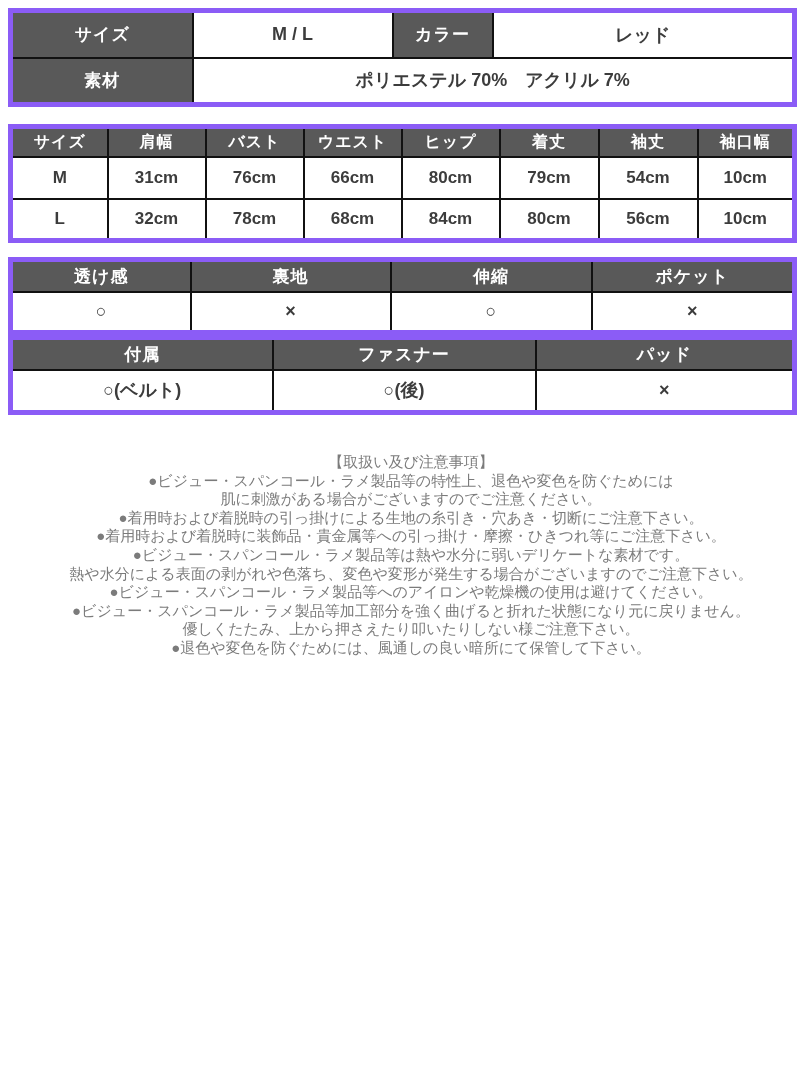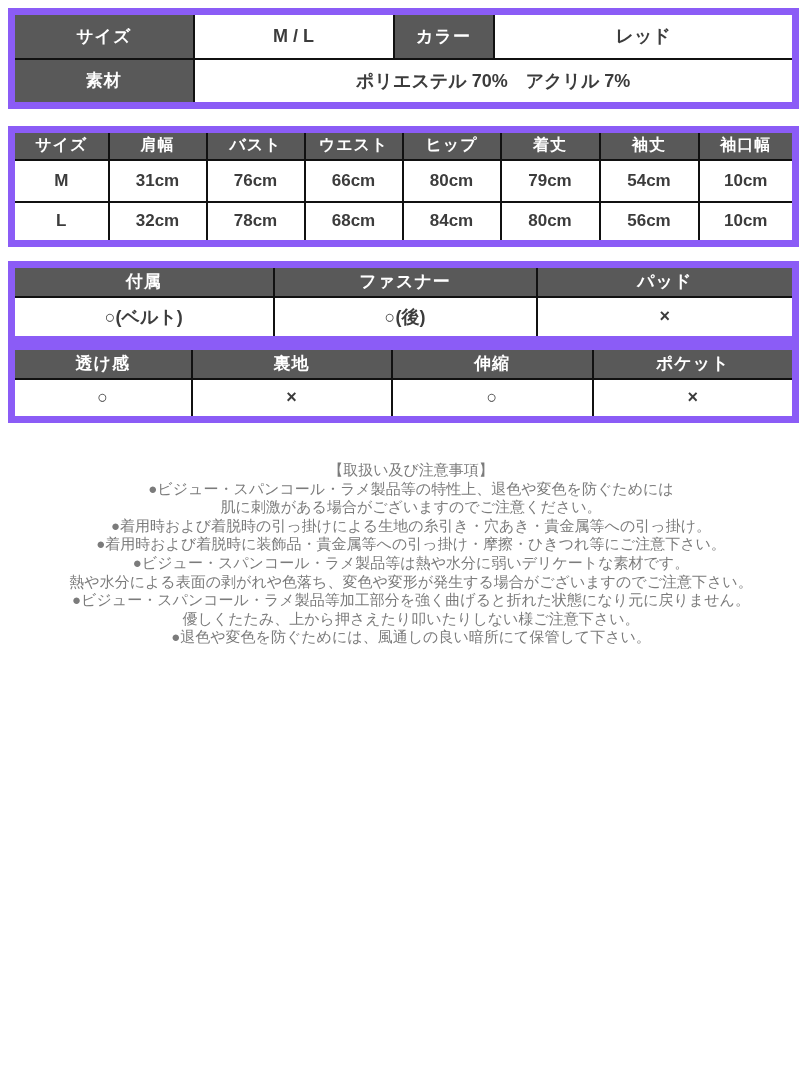--- a/index.html
+++ b/index.html
@@ -8,21 +8,21 @@
     width: 800px; height: 1067px;
     font-family: "Liberation Sans", "DejaVu Sans", sans-serif;
     position: relative;
   }
   .sheet { padding: 8px 8px 0 8px; }
 
   table {
     border-collapse: collapse;
     table-layout: fixed;
     width: 784px;
-    border: 7px solid #8b5cf6;
+    border: 5px solid #8b5cf6;
   }
   th, td {
     border: 2px solid #111111;
     text-align: center;
     vertical-align: middle;
     overflow: hidden;
     white-space: nowrap;
   }
   th.hd {
     background: #595959;
@@ -122,40 +122,20 @@
       <td class="val">78cm</td>
       <td class="val">68cm</td>
       <td class="val">84cm</td>
       <td class="val">80cm</td>
       <td class="val">56cm</td>
       <td class="val">10cm</td>
     </tr>
   </tbody>
     </table>
 
-  <table id="table-feat-a">
-    <colgroup>
-      <col style="width:262px">
-        <col style="width:263px">
-        <col style="width:259px">
-    </colgroup>
-    <tbody>
-        <tr>
-      <th class="hd">付属</th>
-      <th class="hd">ファスナー</th>
-      <th class="hd">パッド</th>
-    </tr>
-    <tr>
-      <td class="val">○(ベルト)</td>
-      <td class="val">○(後)</td>
-      <td class="val">×</td>
-    </tr>
-  </tbody>
-    </table>
-
   <table id="table-feat-b">
     <colgroup>
       <col style="width:180px">
         <col style="width:200px">
         <col style="width:201px">
         <col style="width:203px">
     </colgroup>
     <tbody>
         <tr>
       <th class="hd">透け感</th>
@@ -165,26 +145,47 @@
     </tr>
     <tr>
       <td class="val">○</td>
       <td class="val">×</td>
       <td class="val">○</td>
       <td class="val">×</td>
     </tr>
   </tbody>
     </table>
 
+  <table id="table-feat-a">
+    <colgroup>
+      <col style="width:262px">
+        <col style="width:263px">
+        <col style="width:259px">
+    </colgroup>
+    <tbody>
+        <tr>
+      <th class="hd">付属</th>
+      <th class="hd">ファスナー</th>
+      <th class="hd">パッド</th>
+    </tr>
+    <tr>
+      <td class="val">○(ベルト)</td>
+      <td class="val">○(後)</td>
+      <td class="val">×</td>
+    </tr>
+  </tbody>
+    </table>
+
   <div class="notes">
     <div class="line">【取扱い及び注意事項】</div>
     <div class="line">●ビジュー・スパンコール・ラメ製品等の特性上、退色や変色を防ぐためには</div>
     <div class="line">肌に刺激がある場合がございますのでご注意ください。</div>
-    <div class="line">●着用時および着脱時の引っ掛けによる生地の糸引き・穴あき・貴金属等への引っ掛け。</div>
+    <div class="line">●着用時および着脱時の引っ掛けによる生地の糸引き・穴あき・切断にご注意下さい。</div>
     <div class="line">●着用時および着脱時に装飾品・貴金属等への引っ掛け・摩擦・ひきつれ等にご注意下さい。</div>
     <div class="line">●ビジュー・スパンコール・ラメ製品等は熱や水分に弱いデリケートな素材です。</div>
     <div class="line">熱や水分による表面の剥がれや色落ち、変色や変形が発生する場合がございますのでご注意下さい。</div>
+    <div class="line">●ビジュー・スパンコール・ラメ製品等へのアイロンや乾燥機の使用は避けてください。</div>
     <div class="line">●ビジュー・スパンコール・ラメ製品等加工部分を強く曲げると折れた状態になり元に戻りません。</div>
     <div class="line">優しくたたみ、上から押さえたり叩いたりしない様ご注意下さい。</div>
     <div class="line">●退色や変色を防ぐためには、風通しの良い暗所にて保管して下さい。</div>
   </div>
 
 </div>
 
 </body></html>

